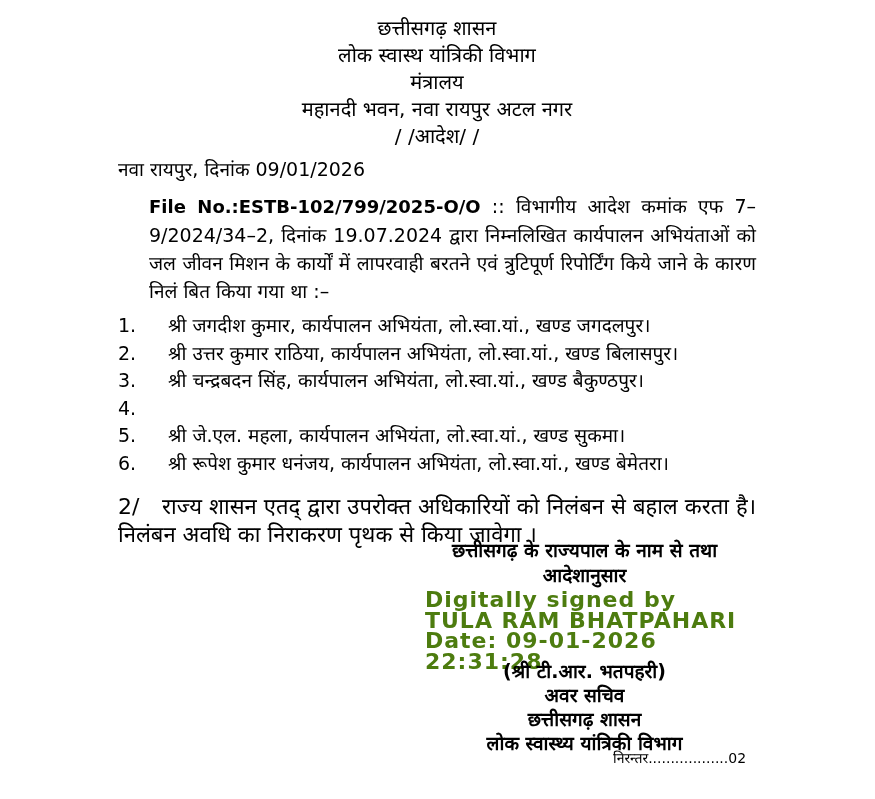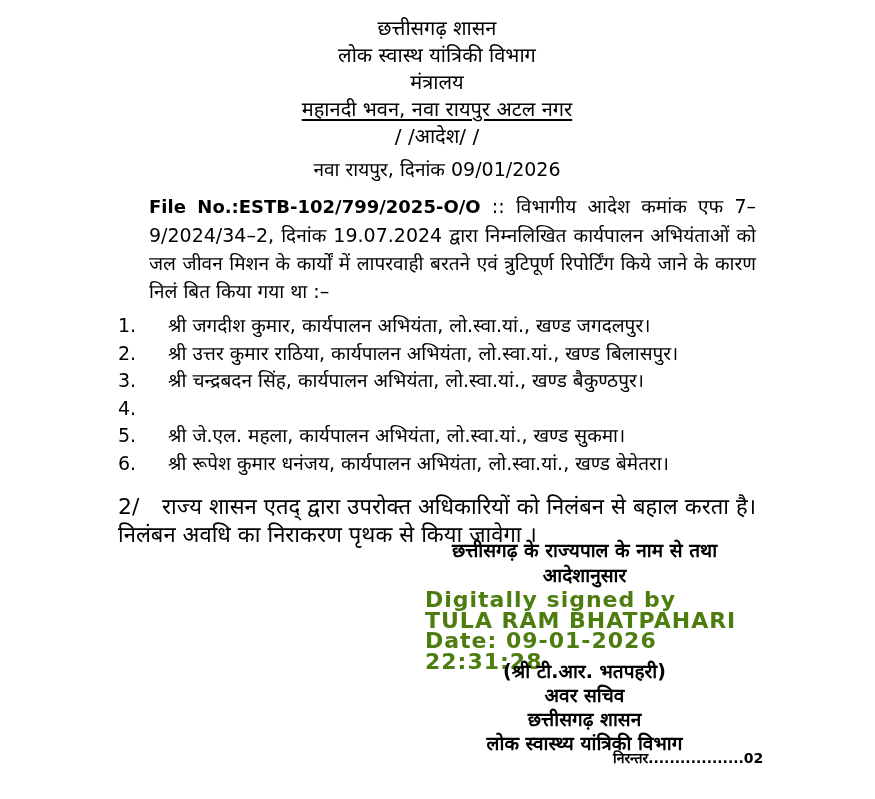--- a/index.html
+++ b/index.html
@@ -5,44 +5,44 @@
   * { margin:0; padding:0; box-sizing:border-box; }
   html,body { background:#ffffff; }
   body {
     width:875px; height:799px; position:relative; overflow:hidden;
     font-family:"DejaVu Sans","Liberation Sans",sans-serif;
     color:#000;
   }
   .content { position:absolute; left:118px; top:0; width:638px; }
 
   .header { padding-top:15px; text-align:center; font-size:20px; line-height:27px; }
-  .header .underlined { text-decoration:underline; text-underline-offset:3px; }
+  .header .underlined { text-underline-offset:3px; }
 
-  .date-line { margin-top:7px; text-align:center; font-size:19px; line-height:24px; }
+  .date-line { margin-top:7px; text-align:left; font-size:19px; line-height:24px; }
 
   .para1 { margin-top:11px; font-size:19px; line-height:28px; text-align:justify;margin-left:31px; }
   .file-no { font-weight:bold; font-size:18px; }
 
   .officers { margin-top:7px; font-size:19px; }
   .officer-row { display:flex; line-height:27.5px; }
   .officer-row .num { width:50px; flex:0 0 50px; }
 
   .para2 { margin-top:16px; font-size:22px; line-height:27.5px; text-align:justify; }
   .p2no { display:inline-block; width:44px; }
 
   .sig { position:absolute; left:412px; top:538px; width:345px; text-align:center;
          font-size:19px; line-height:25px;font-weight:bold; }
   .digital { text-align:left; margin:2px 0 0 13px; font-size:22px; line-height:20.5px;
              letter-spacing:1px; color:#4d7c0f; }
   .digital div { white-space:nowrap; }
   .sig-name { margin-top:-13px; line-height:24px; }
   .sig-line { line-height:24px; }
 
   .footer { position:absolute; top:748px; left:613px; width:132px;
-            font-size:14px; text-align:right;font-weight:bold; }
+            font-size:14px; text-align:right; }
 </style>
 </head>
 <body>
 
 <div>
 
   <div class="content">
 
     <div class="header">
       <div>छत्तीसगढ़ शासन</div>

